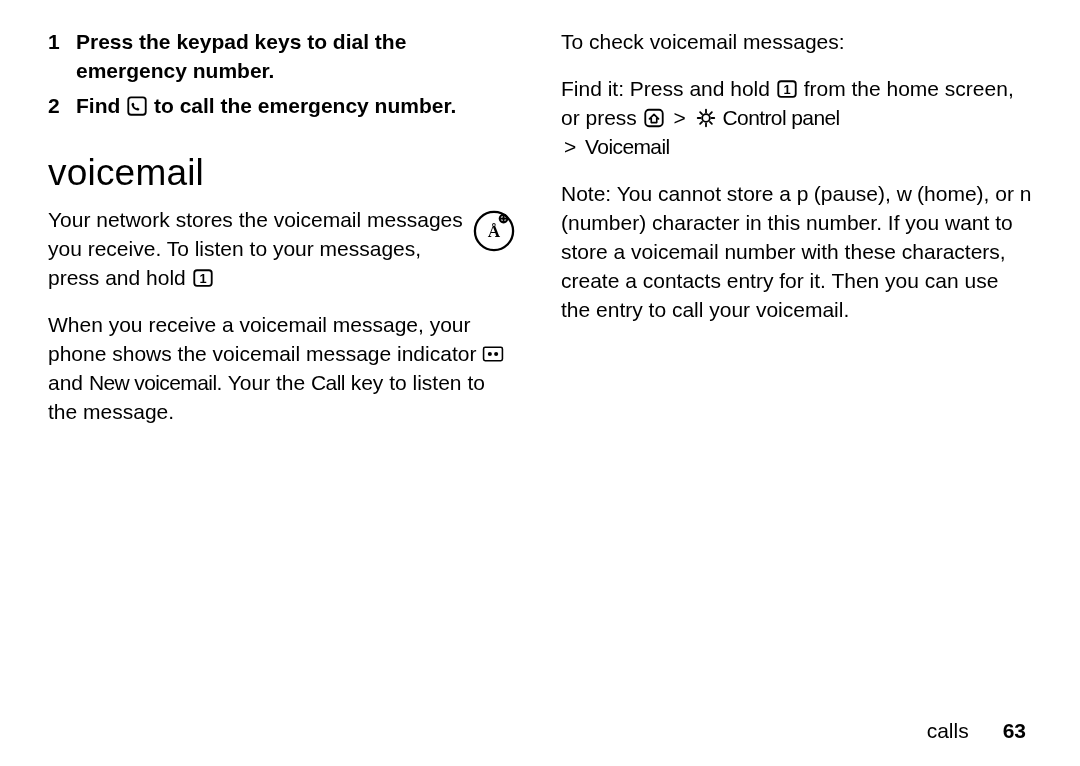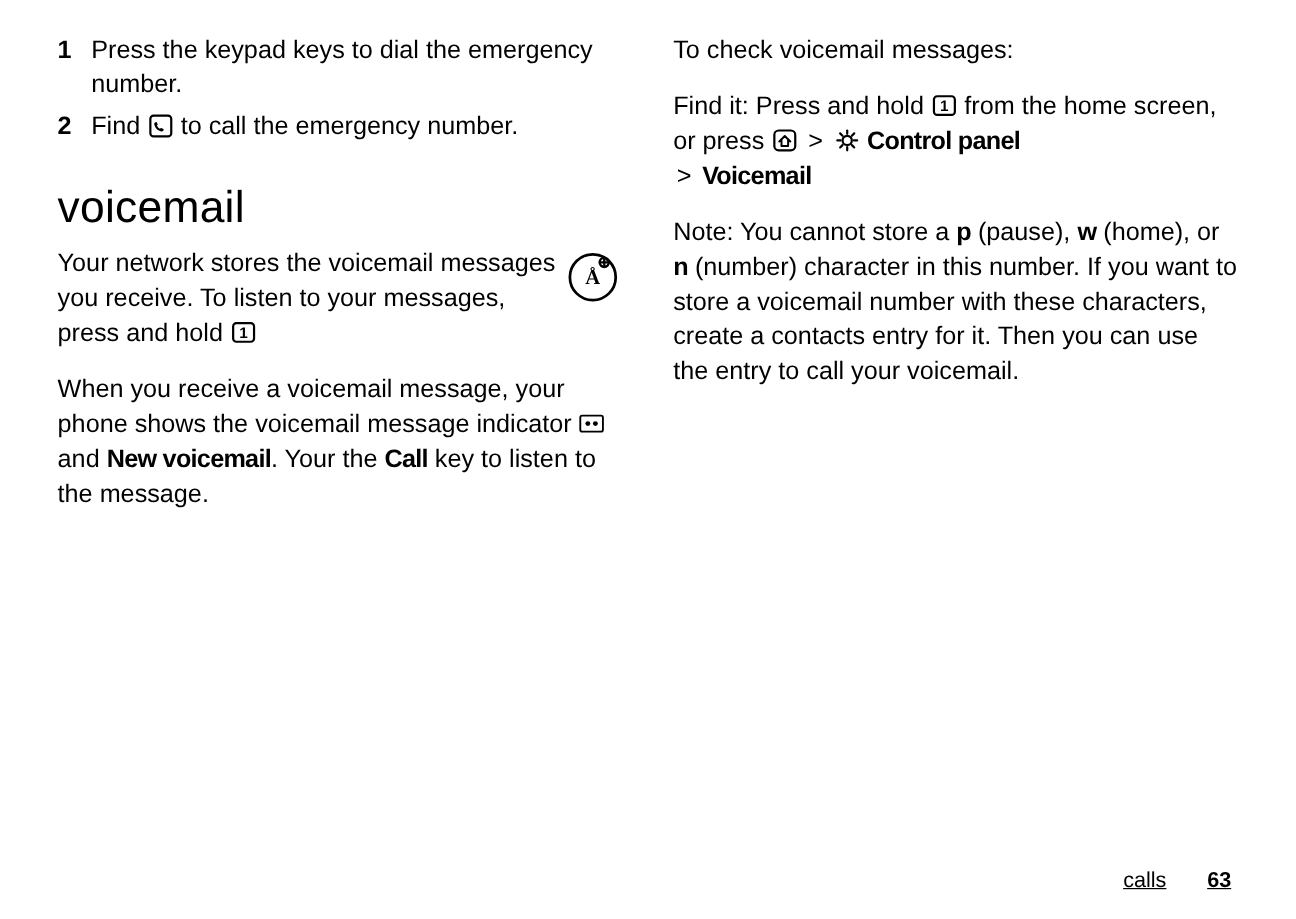--- a/index.html
+++ b/index.html
@@ -18,51 +18,50 @@
       display: flex;
       gap: 42px;
     }
     .col {
       flex: 1 1 50%;
       min-width: 0;
     }
     .steps { display: flex; flex-direction: column; gap: 6px; margin-bottom: 26px; }
     .step { display: flex; gap: 14px; }
     .step-num { font-weight: 700; width: 14px; flex: 0 0 auto; }
-    .step-text { flex: 1; }
+    .step-text { flex: 1; font-weight: bold; }
     h2.section {
       font-size: 37px;
       font-weight: 400;
       letter-spacing: 0.2px;
       margin-top: 6px;
       margin-bottom: 8px;
     }
     .para { margin-bottom: 18px; }
     .b { font-weight: 400; }
-    .b-cond { font-weight: 700; letter-spacing: -0.6px; }
+    .b-cond { font-weight: 400; letter-spacing: -0.6px; }
     .icon {
       display: inline-flex;
       vertical-align: -4px;
       width: 22px;
       height: 22px;
     }
     .icon svg { width: 100%; height: 100%; }
     .float-icon {
       float: right;
       width: 42px;
       height: 42px;
       margin: 4px 4px 4px 10px;
     }
     .float-icon svg { width: 100%; height: 100%; }
     .footer {
       position: absolute;
       right: 54px;
       bottom: 20px;
-      font-size: 18px;
-      text-decoration: underline;
+      font-size: 21px;
     }
     .footer .fsec { margin-right: 34px; }
     .footer .fpage { font-weight: 700; }
     .gt { padding: 0 3px; }
   </style>
 </head>
 <body>
 
 <div class="cols">
 

